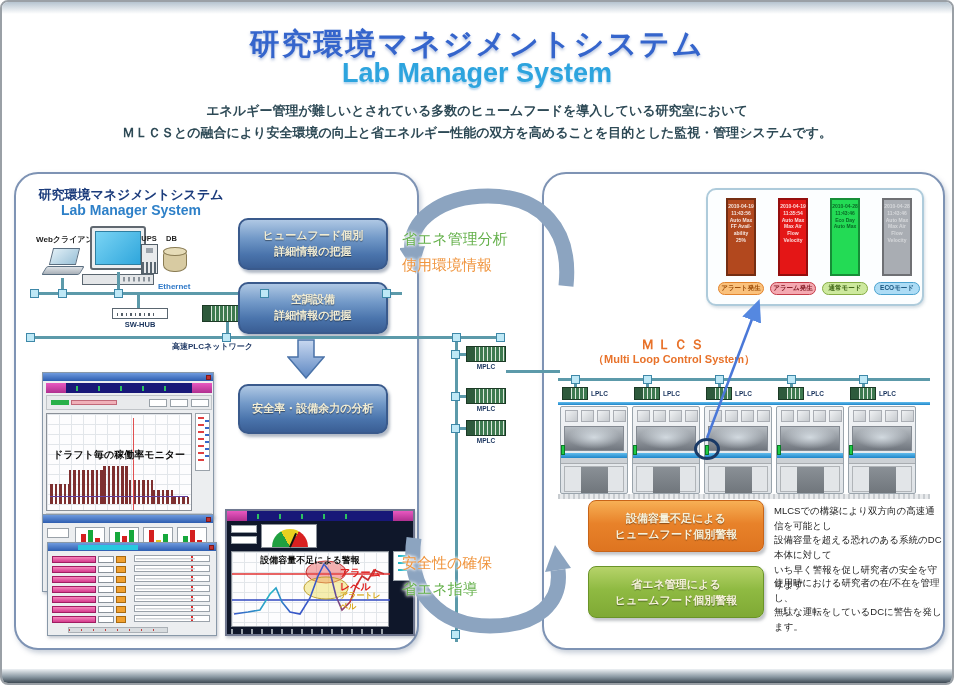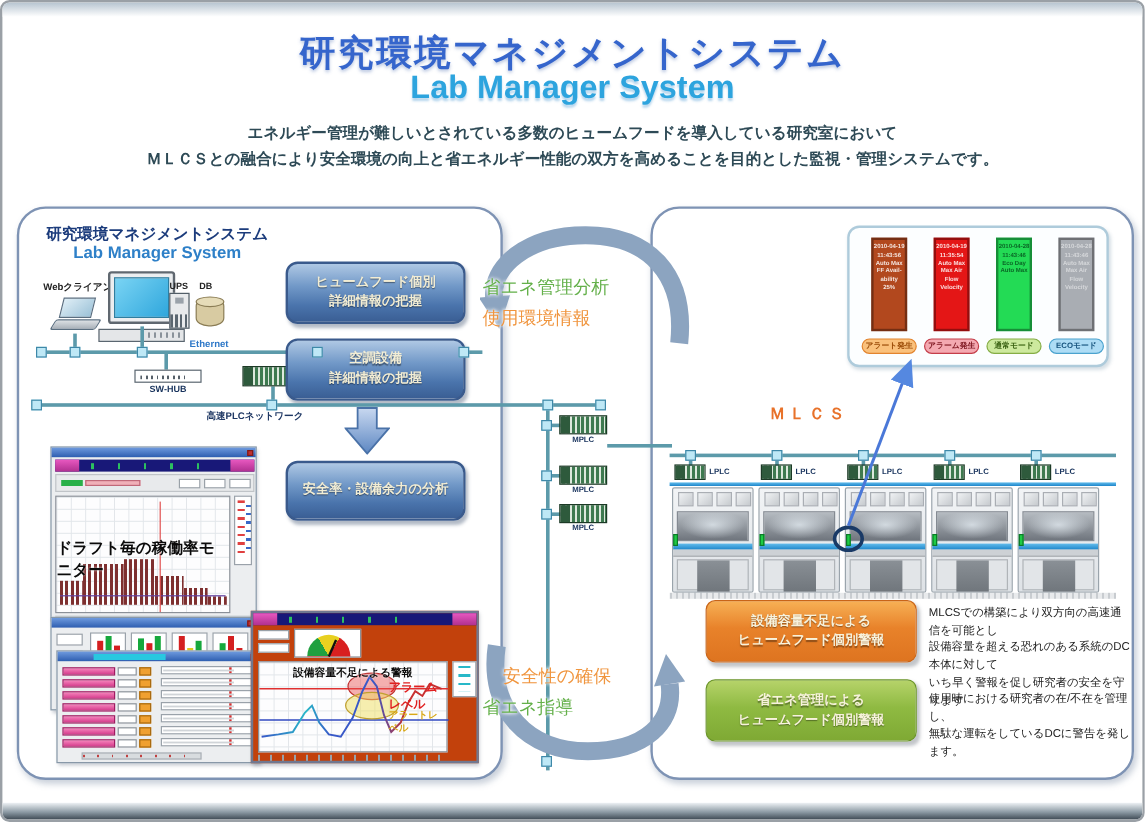--- a/index.html
+++ b/index.html
@@ -80,21 +80,21 @@
   .br{background:#d42020;} .bg{background:#16a83c;} .by{background:#e0c81e;}
   
   .w3row{position:absolute;left:4px;height:8px;display:flex;gap:2px;align-items:center;}
   .pchip{width:44px;height:7px;background:linear-gradient(#f684bc,#d43c8c);border:1px solid #a01c62;}
   .wfield{width:16px;height:7px;background:#fff;border:1px solid #8a929a;}
   .ochip{width:10px;height:7px;background:#f0a030;border:1px solid #a86a10;}
   .w3g{position:absolute;left:86px;width:76px;height:7px;background:#fff;border:1px solid #9aa2aa;
     background-image:linear-gradient(#d0d4d8,#d0d4d8),linear-gradient(#d83030,#d83030);
     background-size:80% 1.5px,2px 5px;background-position:4% 50%,78% 50%;background-repeat:no-repeat;}
   
-  #w4{border:2px solid #707890;background:#c2410c;}
+  #w4{border:2px solid #707890;background:#0f172a;margin-left:16px;}
   .w4-lab1{font-size:9px;font-weight:bold;color:#0c0c0c;text-shadow:0 0 2px #fff;}
   .w4-lab2{font-size:10px;font-weight:bold;color:#e02020;}
   .w4-lab3{font-size:8px;font-weight:bold;color:#d8a818;}
   .gauge{position:absolute;width:36px;height:18px;border-radius:36px 36px 0 0;overflow:hidden;
     background:conic-gradient(from 270deg at 50% 100%,#20a040 0 60deg,#e8d020 60deg 120deg,#d82020 120deg 180deg);}
   .needle{position:absolute;width:1.5px;height:15px;background:#111;transform-origin:50% 100%;transform:rotate(24deg);}
   
   .flow-text{width:158px;text-align:left;font-size:15px;font-weight:normal;z-index:8;
     text-shadow:0 0 3px #fff,0 0 3px #fff,0 0 4px #fff;}
   .green-t{color:#64b04a;} .orange-t{color:#f0953e;}
@@ -201,21 +201,21 @@
       </div>
       <div class="abs chart-bg" style="left:3px;top:40px;width:146px;height:98px;">
         <div class="barstrip" style="left:3px;width:19px;height:20px;"></div>
         <div class="barstrip" style="left:22px;width:34px;height:34px;"></div>
         <div class="barstrip" style="left:56px;width:26px;height:38px;"></div>
         <div class="barstrip" style="left:82px;width:24px;height:24px;"></div>
         <div class="barstrip" style="left:106px;width:20px;height:14px;"></div>
         <div class="barstrip" style="left:126px;width:16px;height:7px;"></div>
         <div class="abs" style="left:3px;bottom:13px;width:138px;height:1.5px;background:#6040a0;"></div>
         <div class="abs" style="left:86px;top:4px;width:1px;height:92px;background:#e05050;"></div>
-        <div class="abs" style="left:0;top:34px;width:100%;font-size:13px;font-weight:bold;color:#0a0a0a;text-shadow:0 0 2px #fff;font-family:Liberation Serif, serif;">ドラフト毎の稼働率モニター</div>
+        <div class="abs" style="left:0;top:34px;width:100%;text-align:center;font-size:10px;font-weight:bold;color:#0a0a0a;text-shadow:0 0 2px #fff;font-family:Liberation Serif, serif;">ドラフト毎の稼働率モニター</div>
       </div>
       <div class="abs" style="left:152px;top:40px;width:15px;height:58px;background:#fff;border:1px solid #9aa2aa;
         background-image:repeating-linear-gradient(180deg,#e04040 0 2px,rgba(0,0,0,0) 2px 7px),repeating-linear-gradient(180deg,rgba(0,0,0,0) 0 3.5px,#3868c8 3.5px 5.5px,rgba(0,0,0,0) 5.5px 7px);
         background-size:6px 80%,6px 80%;background-position:2px 3px,9px 3px;background-repeat:no-repeat;"></div>
       <div class="abs" style="left:3px;top:140px;width:166px;height:4px;background:#c8ccd0;"></div>
     </div>
 
     <div class="abs win" style="left:26px;top:340px;width:172px;height:78px;">
       <div class="tbar">
           <i></i>
@@ -423,20 +423,21 @@
 Flow
 Velocity</div>
         </div>
       <div class="badge" style="left: 10px; background-color: rgb(250, 193, 124); color: rgb(154, 74, 6); border-color: rgb(226, 132, 46);">アラート発生</div>
       <div class="badge" style="left: 62px; background-color: rgb(244, 169, 177); color: rgb(126, 22, 32); border-color: rgb(196, 61, 73);">アラーム発生</div>
       <div class="badge" style="left: 114px; background-color: rgb(205, 233, 158); color: rgb(58, 98, 18); border-color: rgb(133, 173, 69);">通常モード</div>
       <div class="badge" style="left: 166px; background-color: rgb(173, 220, 245); color: rgb(23, 84, 126); border-color: rgb(74, 162, 206);">ECOモード</div>
     </div>
 
     <div class="abs" id="mlcs-title">ＭＬＣＳ</div>
+    <div class="abs" id="mlcs-sub">（Multi Loop Control System）</div>
 
     <div class="abs hline" style="left:14px;top:204px;width:372px;"></div>
     <div class="abs node" style="left:27px;top:201px;"></div>
     <div class="abs node" style="left:99px;top:201px;"></div>
     <div class="abs node" style="left:171px;top:201px;"></div>
     <div class="abs node" style="left:243px;top:201px;"></div>
     <div class="abs node" style="left:315px;top:201px;"></div>
     <div class="edrop" style="left:30px;top:207px;height:8px;"></div>
     <div class="edrop" style="left:102px;top:207px;height:8px;"></div>
     <div class="edrop" style="left:174px;top:207px;height:8px;"></div>
@@ -558,17 +559,17 @@
     <path d="M 166,98 C 172,40 140,8 88,8 C 40,8 8,34 12,62" fill="none" stroke="#8ca4c0" stroke-width="15"></path>
     <polygon points="-1,60 25,58 16,86" fill="#8ca4c0"></polygon>
   </svg>
   <div class="abs flow-text green-t" style="left:400px;top:228px;">省エネ管理分析</div>
   <div class="abs flow-text orange-t" style="left:400px;top:254px;">使用環境情報</div>
 
   <svg class="abs" style="left:398px;top:532px;z-index:7;" width="175" height="102" viewBox="0 0 175 102">
     <path d="M 14,4 C 6,58 40,92 90,92 C 138,92 162,68 158,36" fill="none" stroke="#8ca4c0" stroke-width="15"></path>
     <polygon points="145,38 171,34 155,11" fill="#8ca4c0"></polygon>
   </svg>
-  <div class="abs flow-text orange-t" style="left:417px;top:552px;">安全性の確保</div>
+  <div class="abs flow-text orange-t" style="left:400px;top:552px;">安全性の確保</div>
   <div class="abs flow-text green-t" style="left:400px;top:578px;">省エネ指導</div>
 
   <div class="abs" id="bottom-strip"></div>
 </div>
 
 </body></html>

